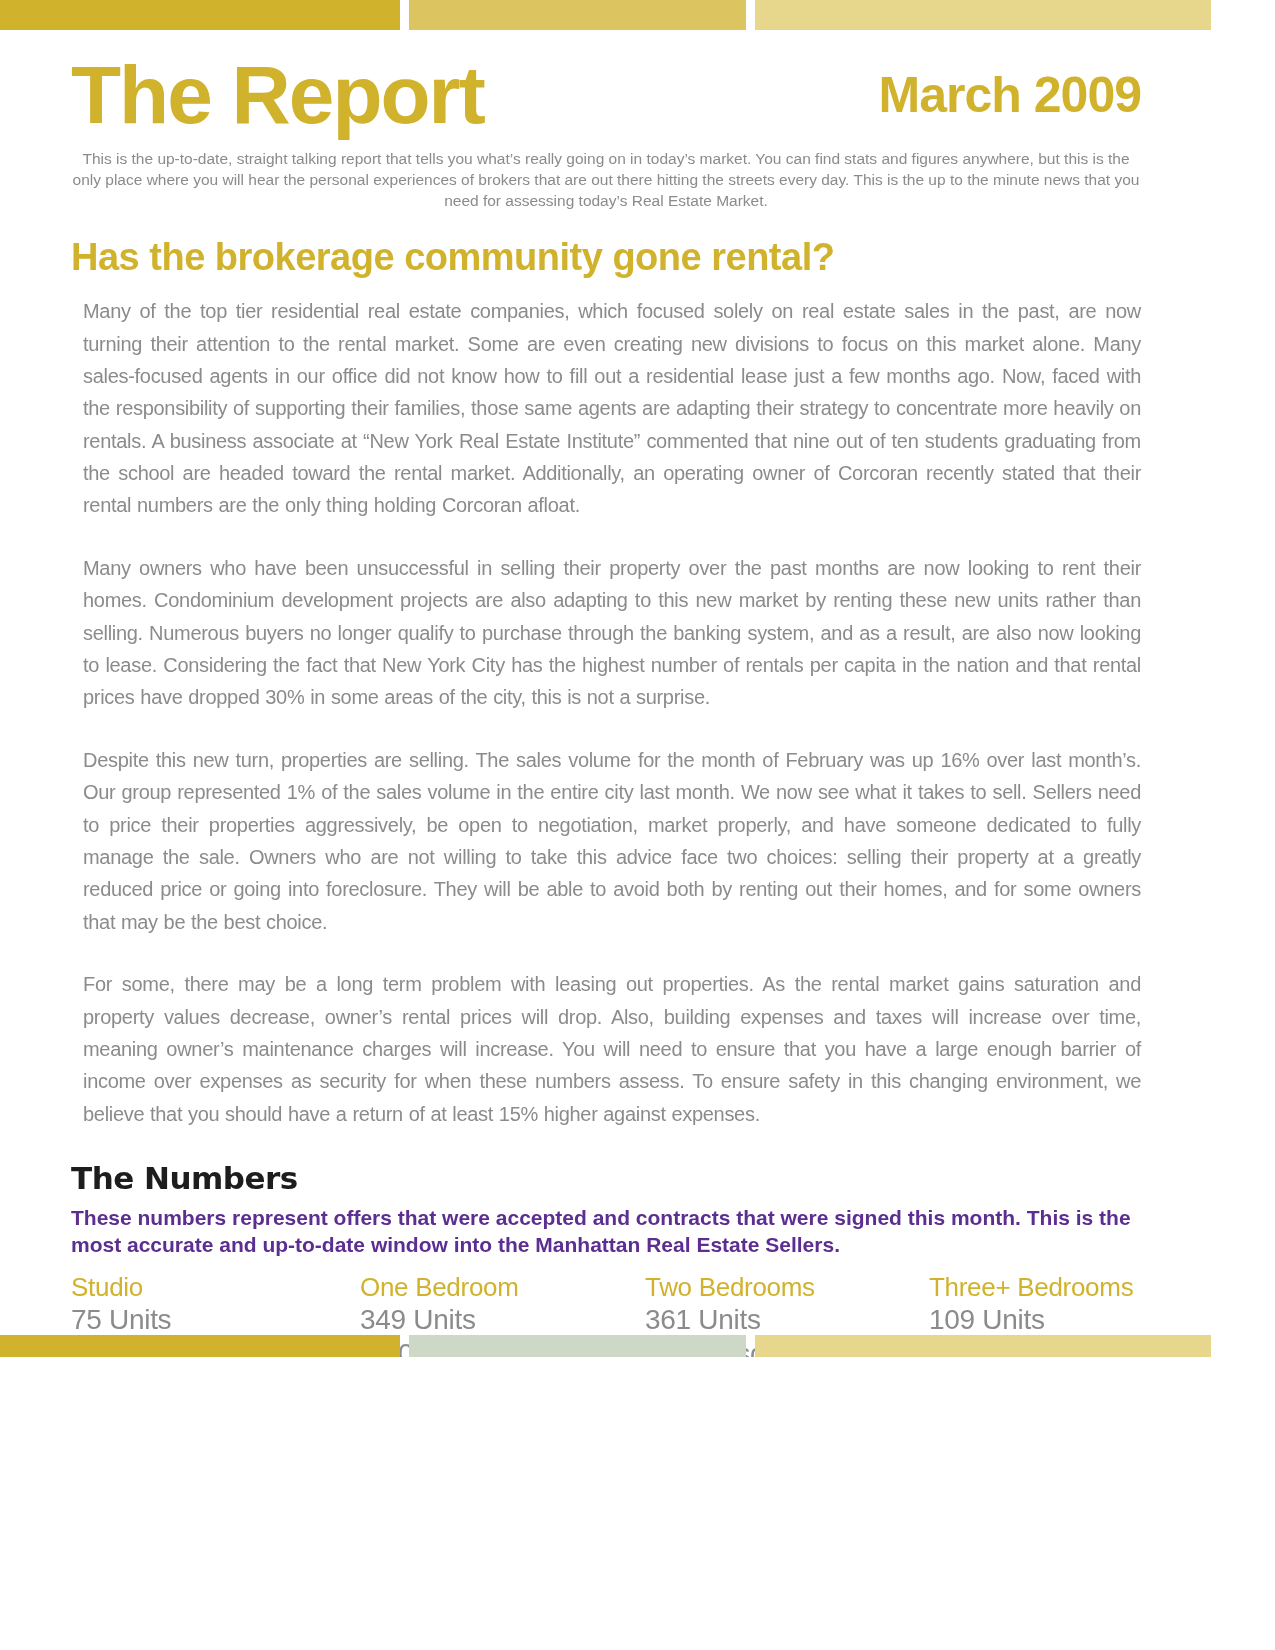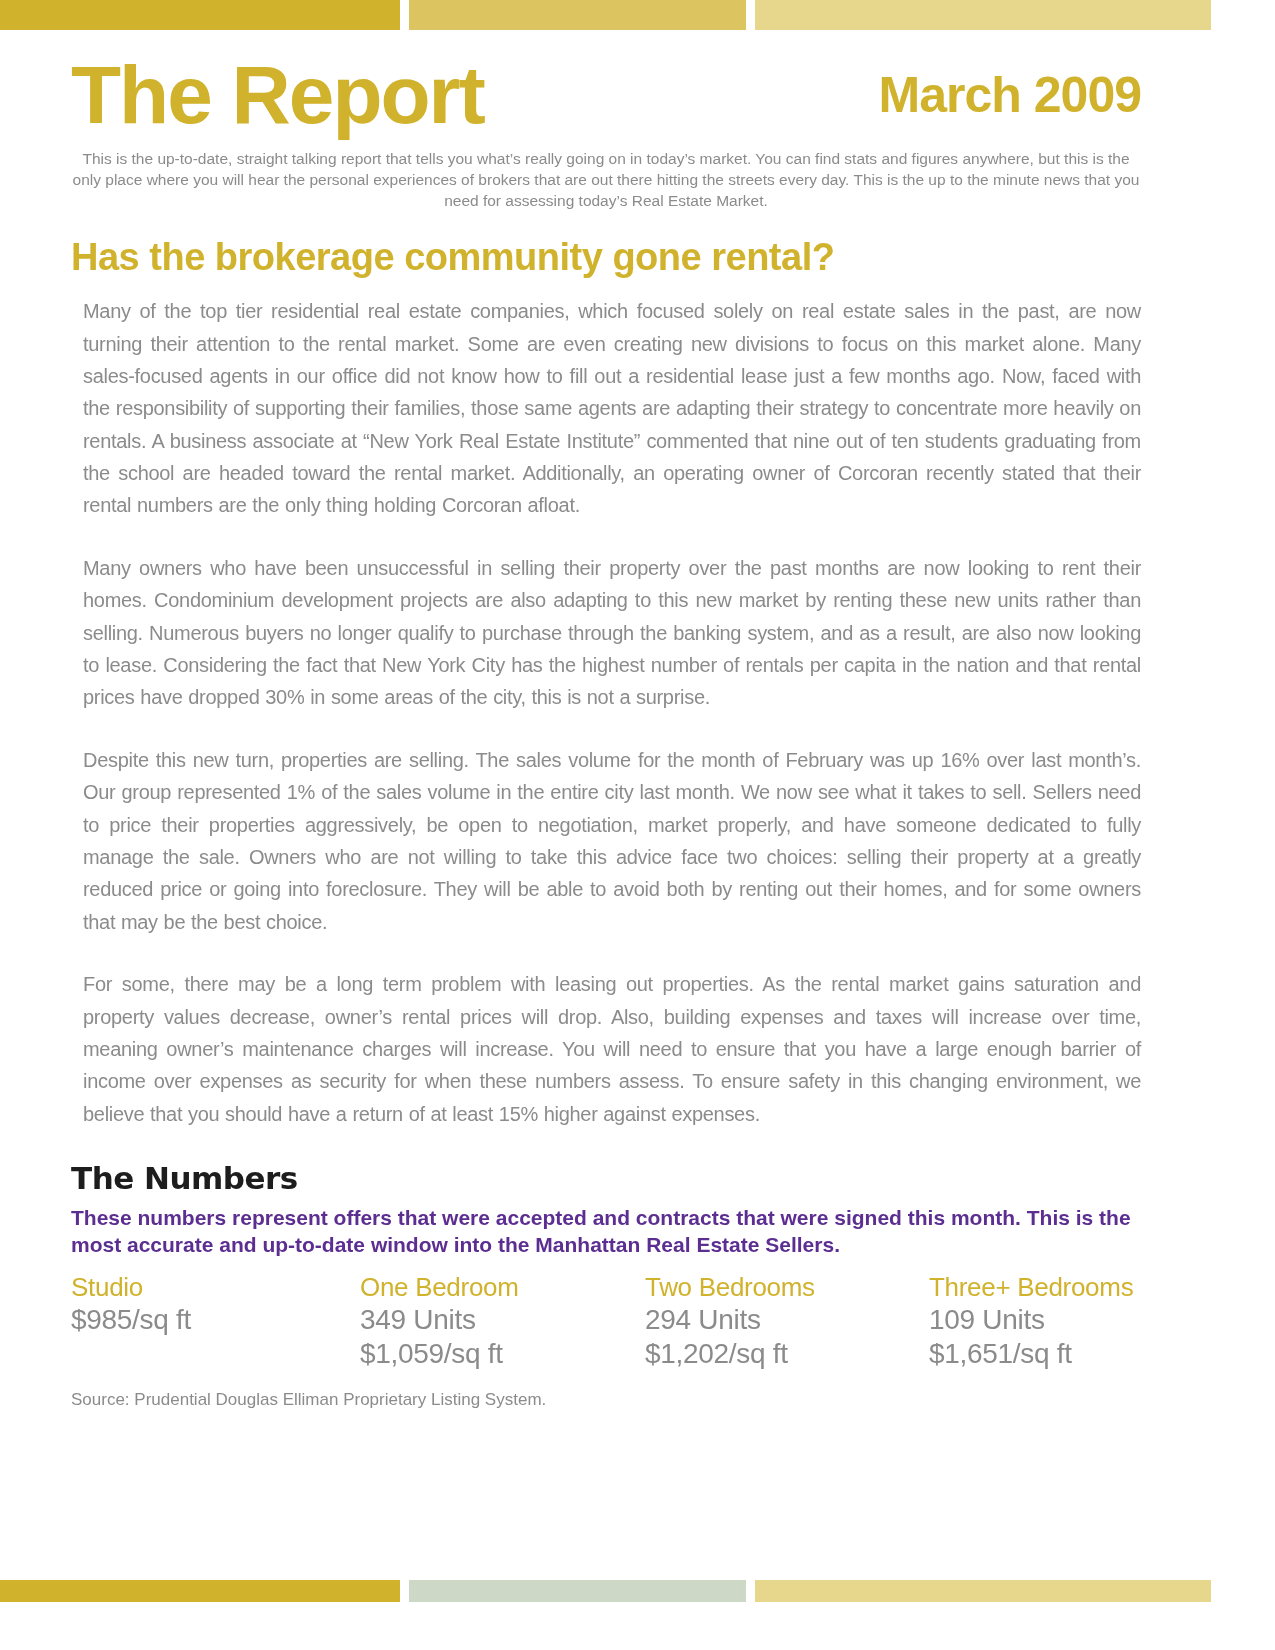--- a/index.html
+++ b/index.html
@@ -2,21 +2,21 @@
 <html style="--gold: #d1b22c; --gold-mid: #dcc561; --gold-pale: #e6d78d; --sage: #cdd8c6; --purple: #5c2e91; --text-gray: #8b8b8b;"><head>
 <meta charset="utf-8">
 <style>
   * { box-sizing: border-box; }
   html, body { margin: 0; padding: 0; background: #ffffff; }
   body { font-family: "Liberation Sans", sans-serif; }
 
   .page {
     position: relative;
     width: 1275px;
-    height: 1602px;
+    height: 1357px;
     background: #ffffff;
     overflow: hidden;
   }
 
   
   .bar { position: absolute; left: 0; display: flex; gap: 9px; width: 1211px; }
   .bar-top { top: 0; height: 30px; }
   .bar-bottom { bottom: 0; height: 22px; }
   .seg { height: 100%; }
   .seg-1 { width: 400px; }
@@ -156,30 +156,31 @@
     <p class="body-para">Despite this new turn, properties are selling. The sales volume for the month of February was up 16% over last month’s. Our group represented 1% of the sales volume in the entire city last month.  We now see what it takes to sell. Sellers need to price their properties aggressively, be open to negotiation, market properly, and have someone dedicated to fully manage the sale. Owners who are not willing to take this advice face two choices: selling their property at a greatly reduced price or going into foreclosure.  They will be able to avoid both by renting out their homes, and for some owners that may be the best choice.</p>
     <p class="body-para">For some, there may be a long term problem with leasing out properties. As the rental market gains saturation and property values decrease, owner’s rental prices will drop. Also, building expenses and taxes will increase over time, meaning owner’s maintenance charges will increase. You will need to ensure that you have a large enough barrier of income over expenses as security for when these numbers assess. To ensure safety in this changing environment, we believe that you should have a return of at least 15% higher against expenses.</p>
 
     <h3 class="numbers-heading">The Numbers</h3>
 
     <p class="numbers-desc">These numbers represent offers that were accepted and contracts that were signed this month.  This is the most accurate and up-to-date window into the Manhattan Real Estate Sellers.</p>
 
     <div class="stats">
       <div class="stat">
         <div class="stat-label">Studio</div>
+        <div class="stat-units">75 Units</div>
         <div class="stat-price">$985/sq ft</div>
       </div>
       <div class="stat">
         <div class="stat-label">One Bedroom</div>
         <div class="stat-units">349 Units</div>
         <div class="stat-price">$1,059/sq ft</div>
       </div>
       <div class="stat">
         <div class="stat-label">Two Bedrooms</div>
-        <div class="stat-units">294 Units</div>
+        <div class="stat-units">361 Units</div>
         <div class="stat-price">$1,202/sq ft</div>
       </div>
       <div class="stat">
         <div class="stat-label">Three+ Bedrooms</div>
         <div class="stat-units">109 Units</div>
         <div class="stat-price">$1,651/sq ft</div>
       </div>
     </div>
 
     <p class="source">Source: Prudential Douglas Elliman Proprietary Listing System.</p>

